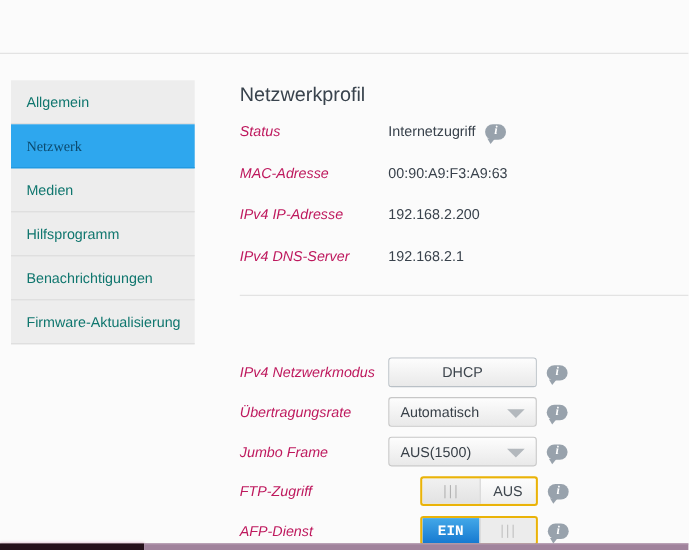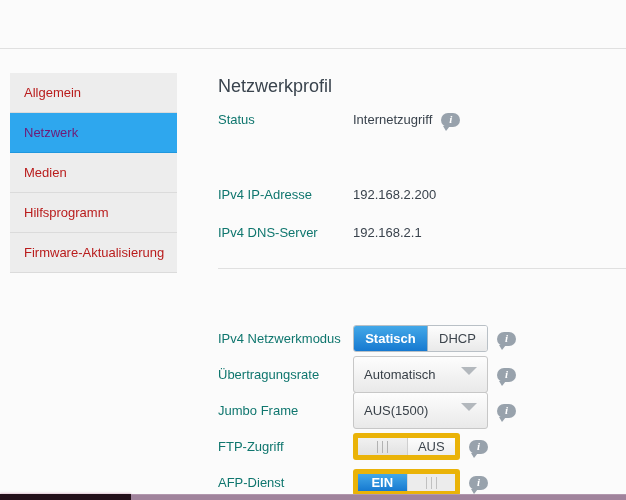--- a/index.html
+++ b/index.html
@@ -22,38 +22,38 @@
     background: #e0e0e0;
   }
 
   
   .sidebar {
     position: absolute; left: 10px; top: 73px; width: 167px;
     background: #ededed;
   }
   .side-item {
     height: 40px; line-height: 39px; padding-left: 14px;
-    font-size: 13px; color: #b91c1c;
+    font-size: 13px; color: #0f766e;
     border-bottom: 1px solid #dbdbdb;
     cursor: pointer;
   }
   .side-item.selected {
-    background: #2ea7ee; color: #701a75; border-bottom-color: #1f97de;
+    background: #2ea7ee; color: #0c4a6e; border-bottom-color: #1f97de; font-family: Liberation Serif, serif;
   }
 
   
   .row {
     position: absolute; left: 218px; height: 27px;
     display: flex; align-items: center;
   }
   .section-heading {
     position: absolute; left: 218px;
     font-size: 18px; font-weight: 500; color: #39434d;
   }
-  .row-label { width: 135px; flex: 0 0 135px; font-size: 13px; color: #0f766e; }
+  .row-label { width: 135px; flex: 0 0 135px; font-size: 13px; color: #be185d; font-style: italic; }
   .row-value { font-size: 13px; color: #39424c; }
   .section-divider {
     position: absolute; left: 218px; right: 0; height: 1px; background: #e0e0e0;
   }
 
   
   .info-icon {
     position: relative; margin-left: 9px; flex: 0 0 auto;
     width: 19px; height: 14px; background: #98a2ac; border-radius: 7px;
     color: #ffffff; font-family: "Liberation Serif", serif;
@@ -84,51 +84,52 @@
     border-right: 1px solid #9fb4c4;
   }
   .seg-btn.inactive {
     flex: 1 1 auto;
     background: linear-gradient(#fdfdfd, #e9e9e9);
     color: #3d454d;
   }
 
   
   .dropdown {
-    position: relative; width: 135px; height: 37px;
+    position: relative; width: 135px; height: 27px;
     border: 1px solid #c7c7c7; border-radius: 3px;
     background: linear-gradient(#fdfdfd, #e9e9e9);
     display: flex; align-items: center; padding-left: 10px;
     font-size: 13px; color: #373f47; cursor: pointer;
   }
   .dropdown-arrow {
     position: absolute; right: 10px; top: 10px;
     width: 0; height: 0;
     border-left: 8px solid transparent; border-right: 8px solid transparent;
     border-top: 8px solid #b3b8bd;
   }
 
   
   .toggle {
     display: flex; width: 107px; height: 27px;
-    border: 5px solid #eab308; border-radius: 3px; overflow: hidden;
+    border: 2px solid #eab308; border-radius: 3px; overflow: hidden;
     cursor: pointer;
+    margin-left: 29px;
   }
   .toggle-half {
     flex: 0 0 50%; display: flex; align-items: center; justify-content: center;
     font-size: 13px;
   }
   .toggle-grip { background: linear-gradient(#f1f1f1, #e2e2e2); gap: 4px; }
   .toggle-grip .bar { width: 1px; height: 12px; background: #b2b2b2; }
   .toggle-label-off {
     background: linear-gradient(#fdfdfd, #eeeeee); color: #3d454d;
     border-left: 1px solid #cfcfcf;
   }
   .toggle-label-on {
-    background: linear-gradient(#43a8e8, #1679d0); color: #ffffff; font-weight: 700;
+    background: linear-gradient(#43a8e8, #1679d0); color: #ffffff; font-weight: 700; font-family: Liberation Mono, monospace;
   }
   .toggle-on .toggle-grip { background: #ececec; border-left: 1px solid #d6d6d6; }
   .toggle-on .toggle-grip .bar { background: #c0c0c0; }
 
   
   .bottom-strip { position: absolute; bottom: 0; left: 0; width: 626px; height: 6px; display: flex; }
   .strip-dark { width: 131px; height: 100%; background: #24101a; box-shadow: 0 -1px 2px rgba(200,140,170,.45); }
   .strip-purple { flex: 1; height: 100%; background: #a0839c; border-top: 1px solid #b197ad; }
 </style>
 </head>
@@ -136,49 +137,53 @@
 
 <div class="screen">
 
   <div class="title-divider"></div>
 
   <div class="sidebar">
     <div class="side-item">Allgemein</div>
     <div class="side-item selected">Netzwerk</div>
     <div class="side-item">Medien</div>
     <div class="side-item">Hilfsprogramm</div>
+    <div class="side-item">Benachrichtigungen</div>
     <div class="side-item">Firmware-Aktualisierung</div>
   </div>
 
   <div class="section-heading" style="top:76px">Netzwerkprofil</div>
 
   <div class="row" style="top:106px">
     <span class="row-label">Status</span>
     <span class="row-value">Internetzugriff</span>
     <span class="info-icon">i</span>
   </div>
 
+  <div class="row" style="top:144px">
+    <span class="row-label">MAC-Adresse</span>
+    <span class="row-value">00:90:A9:F3:A9:63</span>
+  </div>
 
   <div class="row" style="top:181px">
     <span class="row-label">IPv4 IP-Adresse</span>
     <span class="row-value">192.168.2.200</span>
   </div>
 
   <div class="row" style="top:219px">
     <span class="row-label">IPv4 DNS-Server</span>
     <span class="row-value">192.168.2.1</span>
   </div>
 
   <div class="section-divider" style="top:268px"></div>
 
 
   <div class="row" style="top:325px">
     <span class="row-label">IPv4 Netzwerkmodus</span>
     <div class="segmented">
-      <div class="seg-btn active">Statisch</div>
       <div class="seg-btn inactive">DHCP</div>
     </div>
     <span class="info-icon">i</span>
   </div>
 
   <div class="row" style="top:361px">
     <span class="row-label">Übertragungsrate</span>
     <div class="dropdown">
       <span>Automatisch</span>
       <span class="dropdown-arrow"></span>

